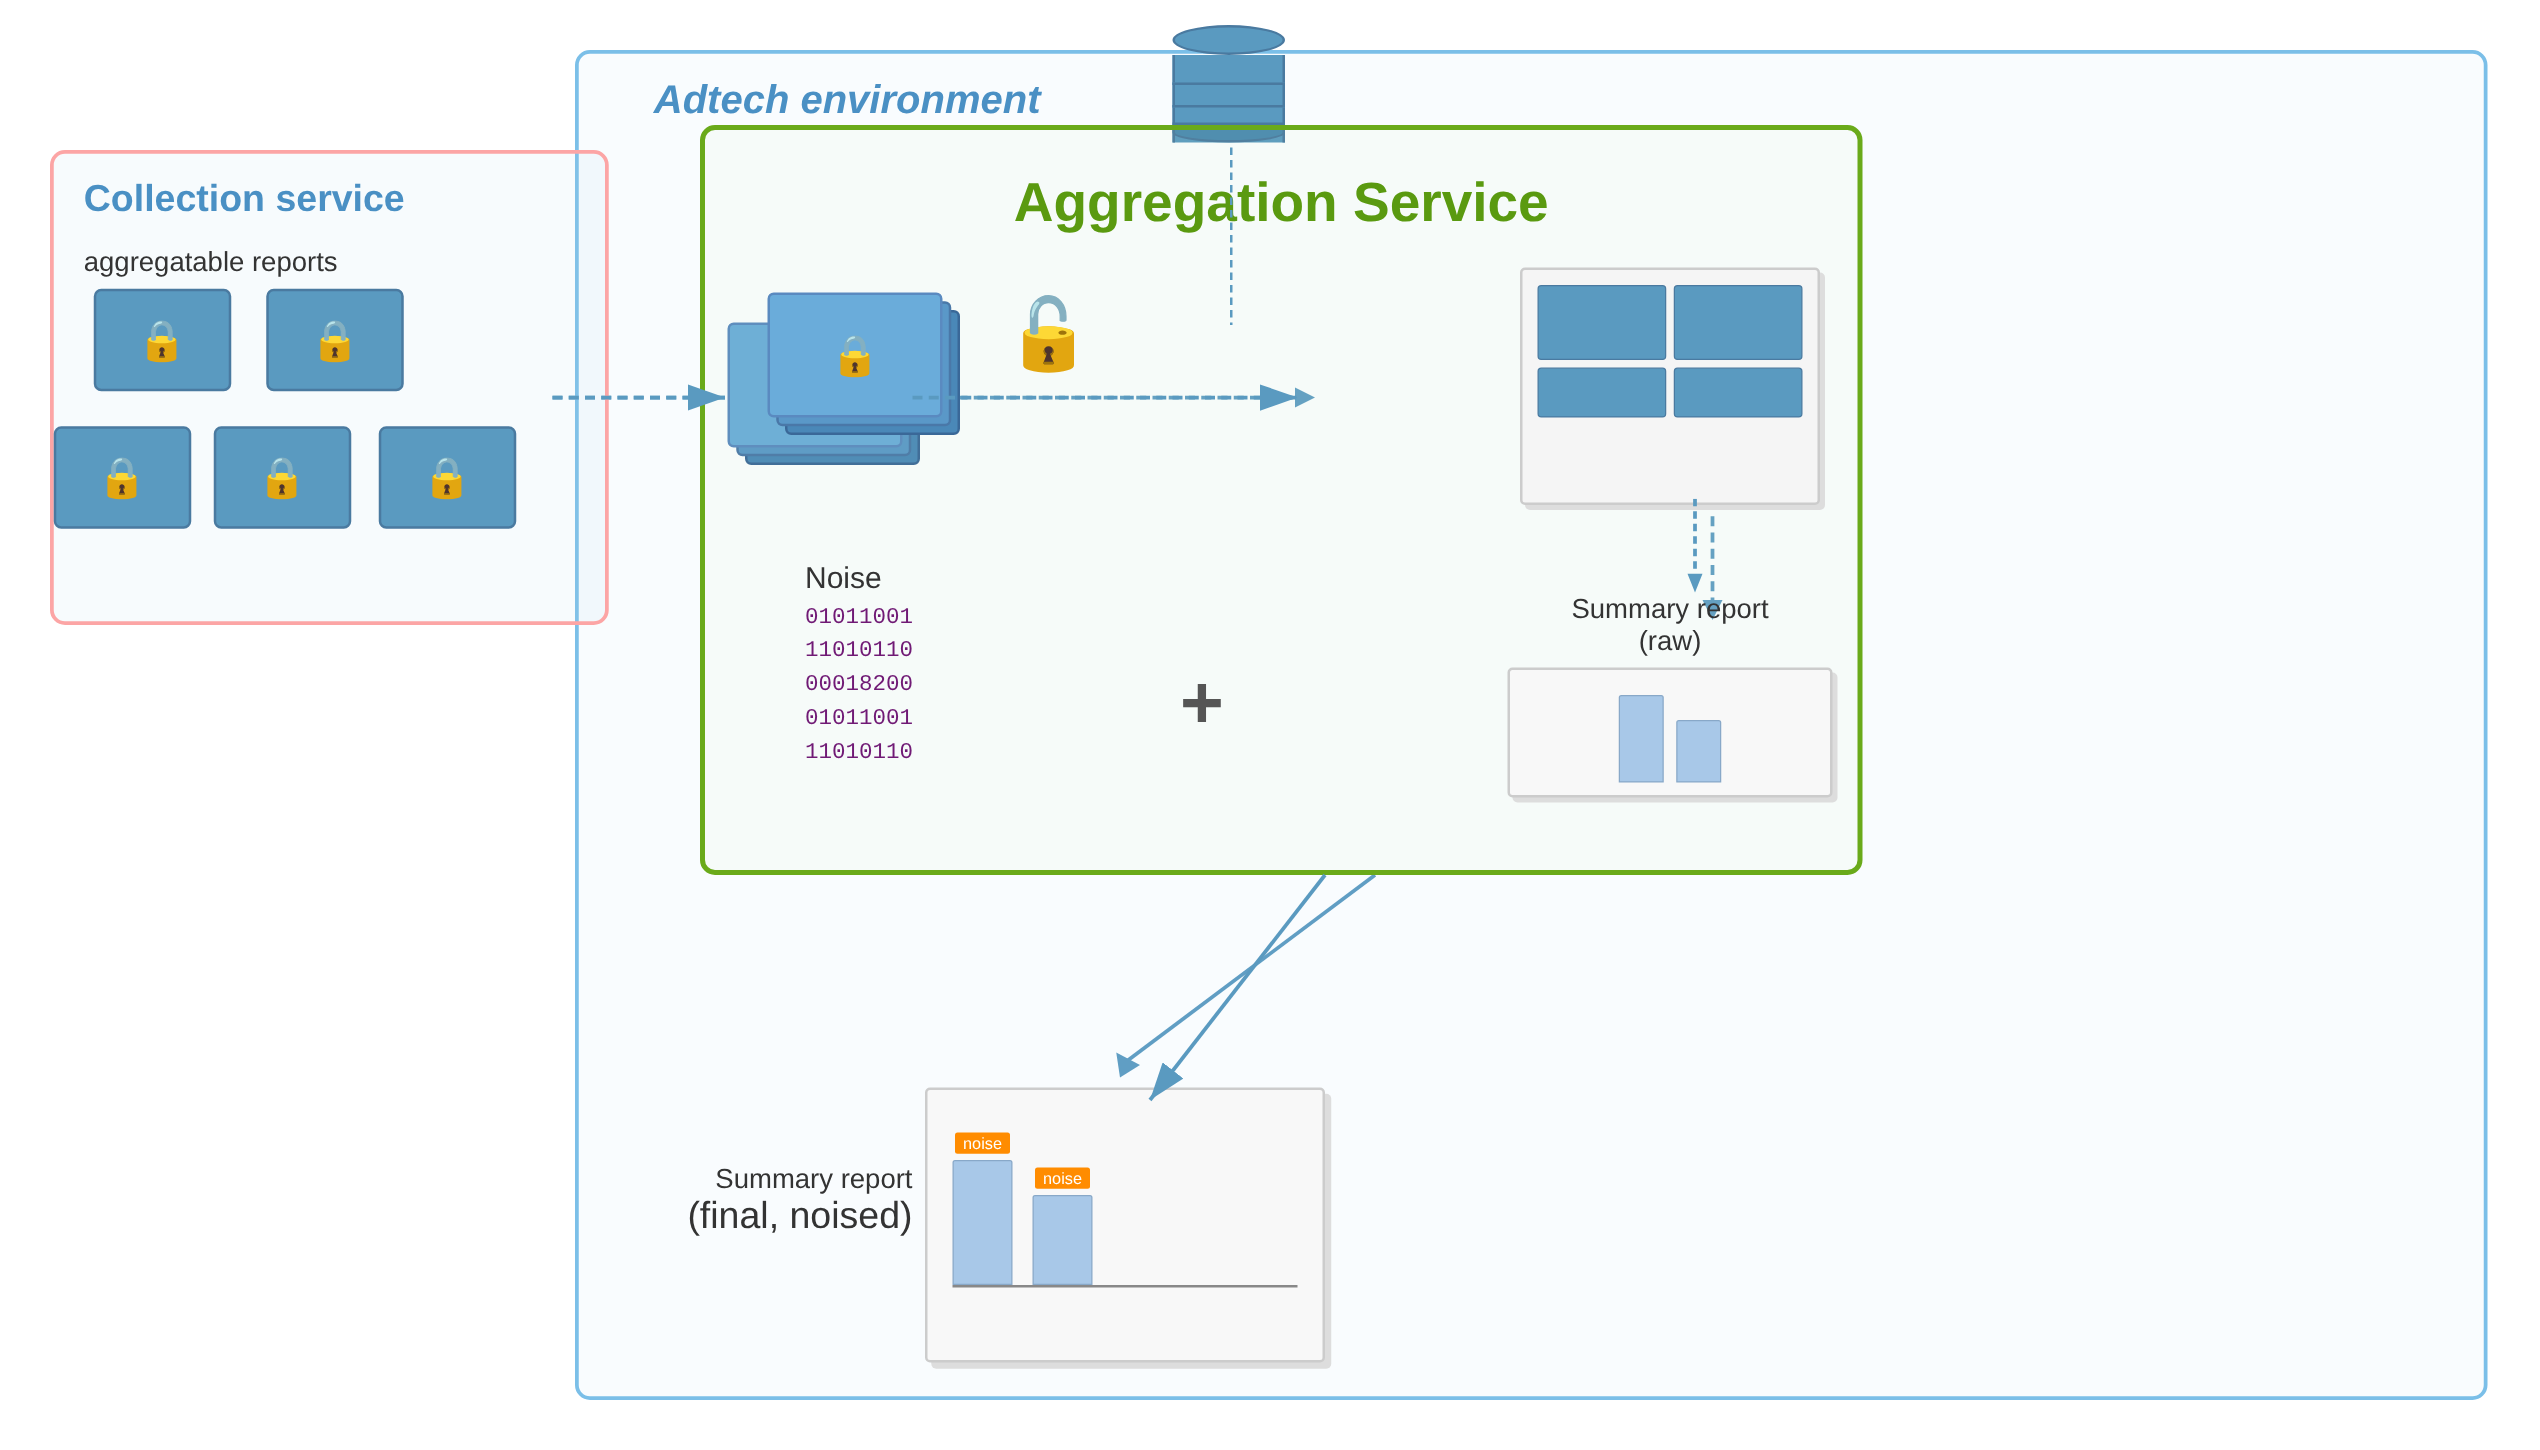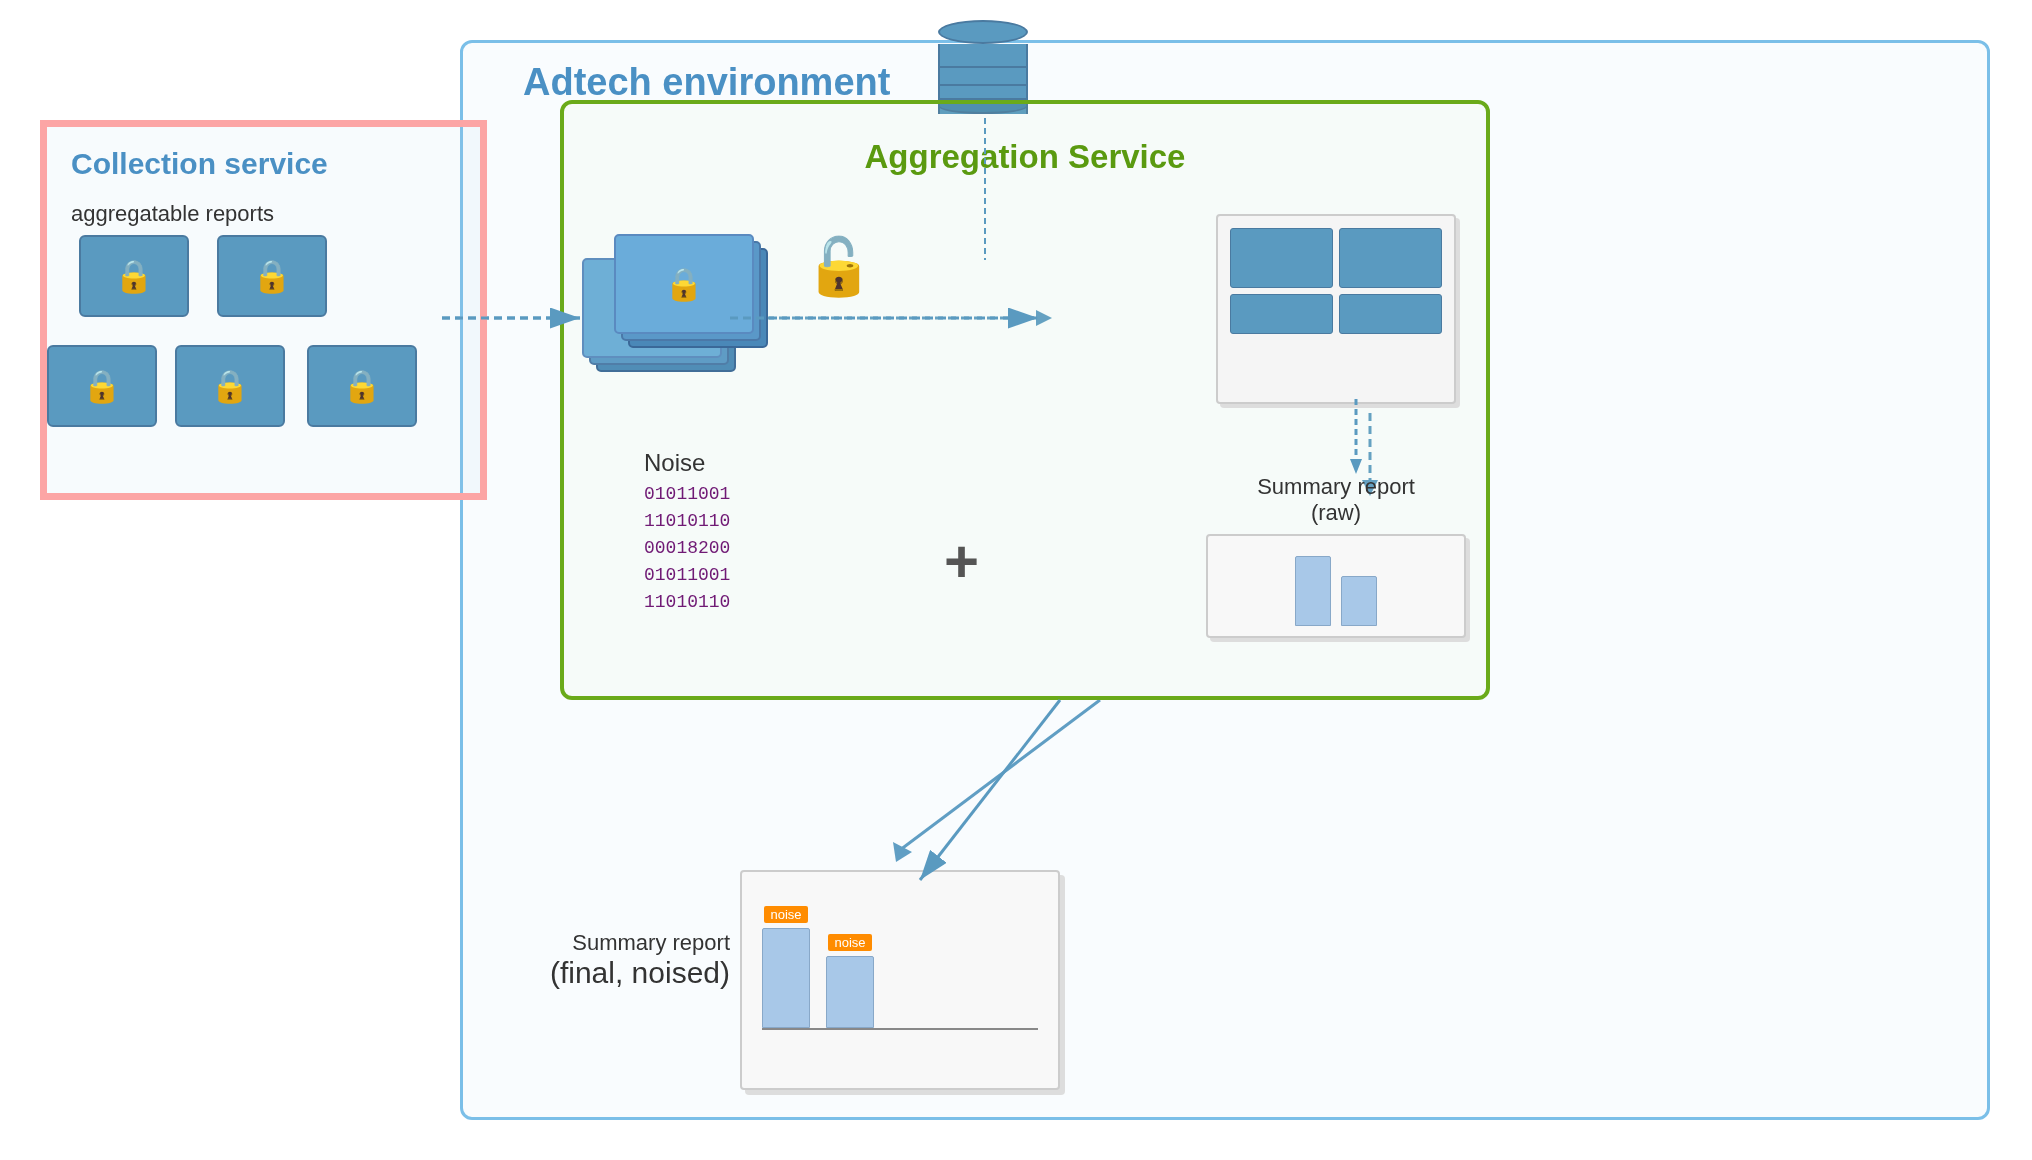--- a/index.html
+++ b/index.html
@@ -21,34 +21,35 @@
       height: 1080px;
       border: 3px solid #7bbfe8;
       border-radius: 12px;
       background: rgba(173, 216, 240, 0.08);
     }
 
     .adtech-env-label {
       position: absolute;
       top: 18px;
       left: 60px;
-      font-size: 38px;
+      font-size: 32px;
       font-weight: bold;
       color: #4a90c4;
+      font-style: italic;
     }
 
     
     .collection-service {
       position: absolute;
       left: 40px;
       top: 120px;
       width: 447px;
       height: 380px;
-      border: 7px solid #fca5a5;
-      border-radius: 0;
+      border: 3px solid #fca5a5;
+      border-radius: 12px;
       background: rgba(173, 216, 240, 0.1);
     }
 
     .collection-service-label {
       position: absolute;
       top: 20px;
       left: 24px;
       font-size: 30px;
       font-weight: bold;
       color: #4a90c4;
@@ -252,21 +253,21 @@
   <div style="position:absolute; top:14px; left:14px; width:140px; height:100px; background:#4a88b8; border-radius:5px; border:2px solid #3a6898;"></div>
   <div style="position:absolute; top:7px; left:7px; width:140px; height:100px; background:#5a98c8; border-radius:5px; border:2px solid #4a78a8;"></div>
 
   <div style="position:absolute; top:0; left:0; width:140px; height:100px; background:#6aacda; border-radius:5px; border:2px solid #5a8ac0; display:flex; align-items:center; justify-content:center;">
     <span class="padlock">🔒</span>
   </div>
 </div>
 
 <div class="aggregation-service">
   <div style="position:absolute; top:16px; left:50%; transform:translateX(-50%); text-align:center;">
-    <span class="aggregation-service-label" style="position:relative; font-size:33px; display:block;">Aggregation Service</span>
+    <span class="aggregation-service-label" style="position:relative; font-size:44px; display:block;">Aggregation Service</span>
   </div>
 
   <div style="position:absolute; top:130px; left:50px;">
     <div style="position:absolute; top:14px; left:14px; width:140px; height:100px; background:#4a88b8; border-radius:5px; border:2px solid #3a6898;"></div>
     <div style="position:absolute; top:7px; left:7px; width:140px; height:100px; background:#5a98c8; border-radius:5px; border:2px solid #4a78a8;"></div>
     <div style="position:absolute; top:0; left:0; width:140px; height:100px; background:#6aacda; border-radius:5px; border:2px solid #5a8ac0; display:flex; align-items:center; justify-content:center;">
       <span class="padlock">🔒</span>
     </div>
   </div>
 

